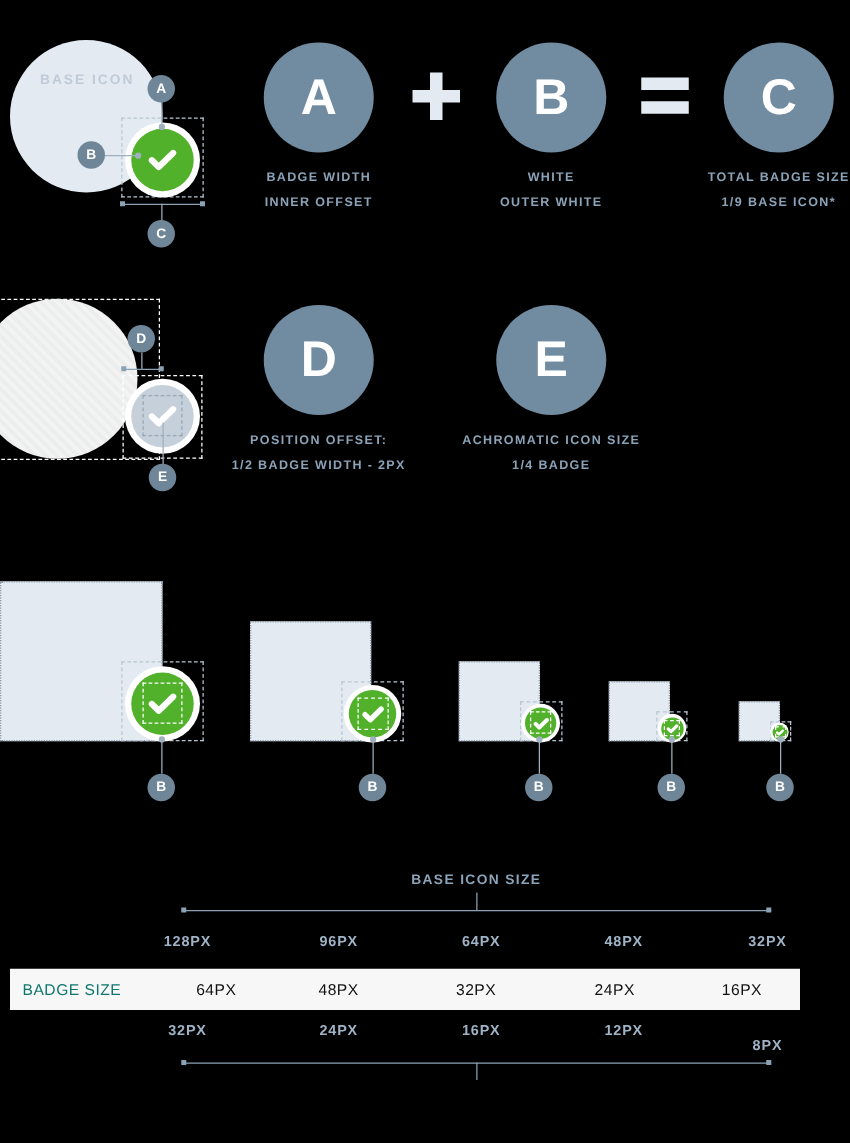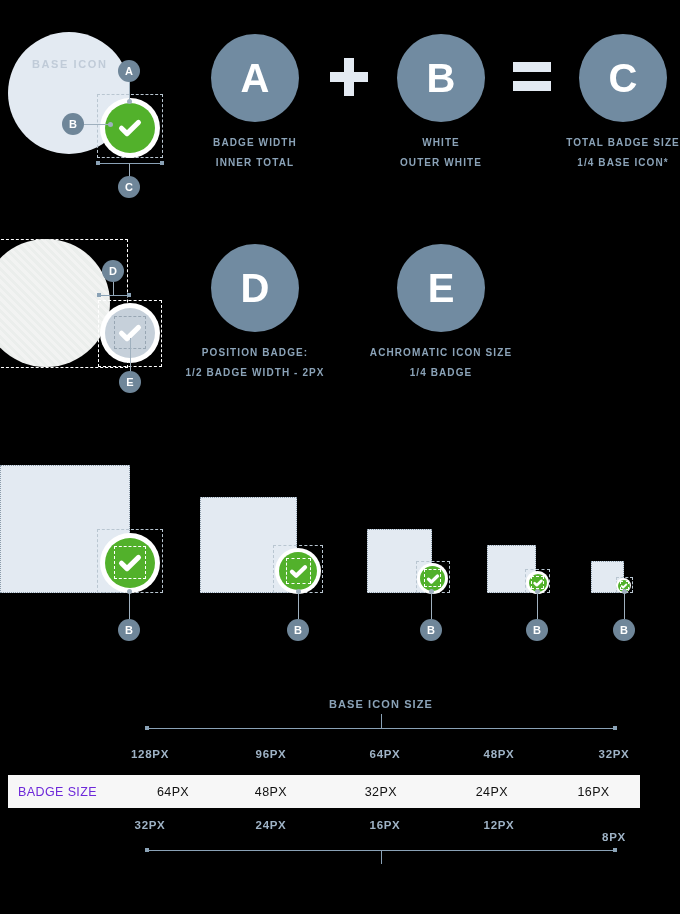--- a/index.html
+++ b/index.html
@@ -95,21 +95,21 @@
   .dimline{background:#8aa2b6;height:1px;position:absolute;}
   .dimtick{background:#8aa2b6;width:1px;position:absolute;}
   .dimcap{background:#8aa2b6;width:4px;height:4px;position:absolute;}
 
   
   .tbl-row{
     position:absolute;background:#f7f7f7;
     display:flex;align-items:center;
   }
   .tbl-label{
-    color:#6d28d9;font-size:12.5px;font-weight:400;letter-spacing:.4px;
+    color:#0f766e;font-size:12.5px;font-weight:400;letter-spacing:.4px;
   }
   .tbl-val{color:#111;font-size:12.5px;text-align:center;letter-spacing:.4px;}
   .axis-val{color:#9fb3c6;font-size:11.5px;font-weight:700;text-align:center;letter-spacing:.7px;}
   .axis-title{
     color:#8ba3b8;font-size:11px;font-weight:700;letter-spacing:1.1px;
     position:absolute;text-align:center;white-space:nowrap;
   }
 </style>
 </head>
 <body>
@@ -139,21 +139,21 @@
 
   <div class="abs dimline" style="left:97px;top:163px;width:66px;"></div>
   <div class="abs dimcap" style="left:96px;top:161px;"></div>
   <div class="abs dimcap" style="left:160px;top:161px;"></div>
   <div class="abs leader" style="left:129px;top:163px;width:1px;height:14px;"></div>
   <div class="abs marker" style="left:118px;top:176px;">C</div>
 
   <div class="legend-col" style="left:210px;top:34px;width:90px;">
     <div class="legend-circle">A</div>
     <div class="legend-cap l1">BADGE WIDTH</div>
-    <div class="legend-cap l2">INNER TOTAL</div>
+    <div class="legend-cap l2">INNER OFFSET</div>
   </div>
 
   <div class="abs" style="left:330px;top:58px;width:38px;height:38px;">
     <div class="op" style="left:14px;top:0;width:10px;height:38px;"></div>
     <div class="op" style="left:0;top:14px;width:38px;height:10px;"></div>
   </div>
 
   <div class="legend-col" style="left:396px;top:34px;width:90px;">
     <div class="legend-circle">B</div>
     <div class="legend-cap l1">WHITE</div>
@@ -161,21 +161,21 @@
   </div>
 
   <div class="abs" style="left:513px;top:62px;width:38px;height:30px;">
     <div class="op" style="left:0;top:0;width:38px;height:10px;"></div>
     <div class="op" style="left:0;top:19px;width:38px;height:10px;"></div>
   </div>
 
   <div class="legend-col" style="left:578px;top:34px;width:90px;">
     <div class="legend-circle">C</div>
     <div class="legend-cap l1">TOTAL BADGE SIZE</div>
-    <div class="legend-cap l2">1/4 BASE ICON*</div>
+    <div class="legend-cap l2">1/9 BASE ICON*</div>
   </div>
 </div>
 
 <div class="abs" style="left:0;top:225;width:680px;height:175px;top:225px;">
 
   <div class="abs dash-white" style="left:-4px;top:14px;width:132px;height:129px;"></div>
 
   <div class="abs hatch-circle" style="left:-18px;top:14px;width:128px;height:128px;"></div>
 
   <div class="abs dash-white" style="left:98px;top:75px;width:64px;height:67px;"></div>
@@ -193,21 +193,21 @@
   <div class="abs dimcap" style="left:97px;top:68px;"></div>
   <div class="abs dimcap" style="left:127px;top:68px;"></div>
   <div class="abs leader" style="left:113px;top:57px;width:1px;height:13px;"></div>
   <div class="abs marker" style="left:102px;top:35px;">D</div>
 
   <div class="abs leader" style="left:130px;top:113px;width:1px;height:34px;"></div>
   <div class="abs marker" style="left:119px;top:146px;">E</div>
 
   <div class="legend-col" style="left:210px;top:19px;width:90px;">
     <div class="legend-circle">D</div>
-    <div class="legend-cap l1">POSITION BADGE:</div>
+    <div class="legend-cap l1">POSITION OFFSET:</div>
     <div class="legend-cap l2">1/2 BADGE WIDTH - 2PX</div>
   </div>
 
   <div class="legend-col" style="left:396px;top:19px;width:90px;">
     <div class="legend-circle">E</div>
     <div class="legend-cap l1">ACHROMATIC ICON SIZE</div>
     <div class="legend-cap l2">1/4 BADGE</div>
   </div>
 </div>
 

